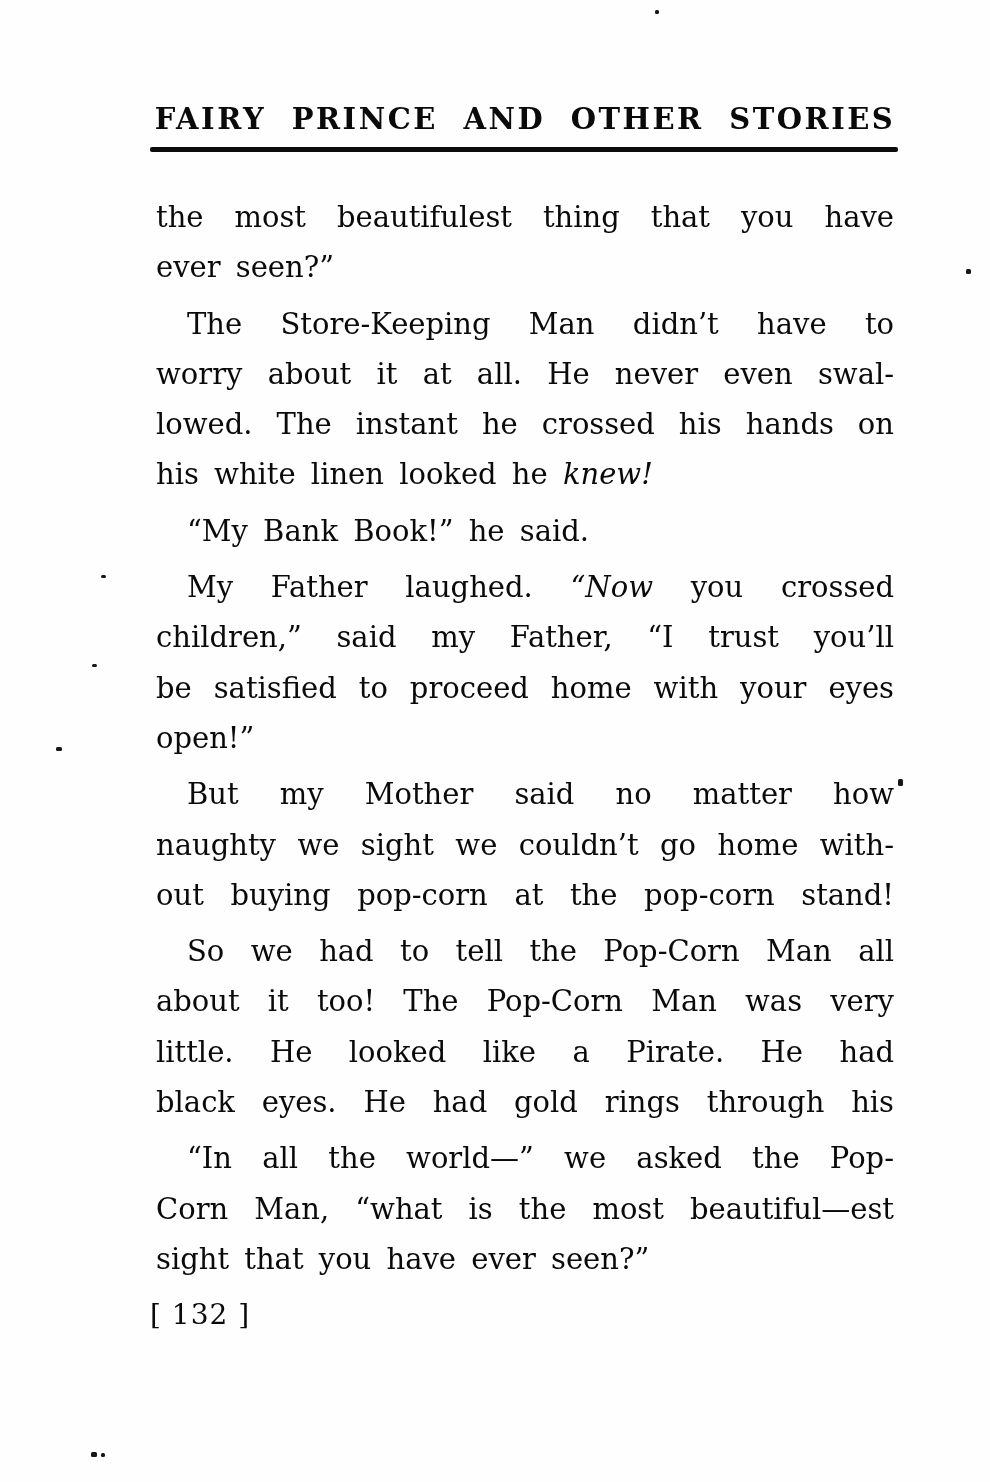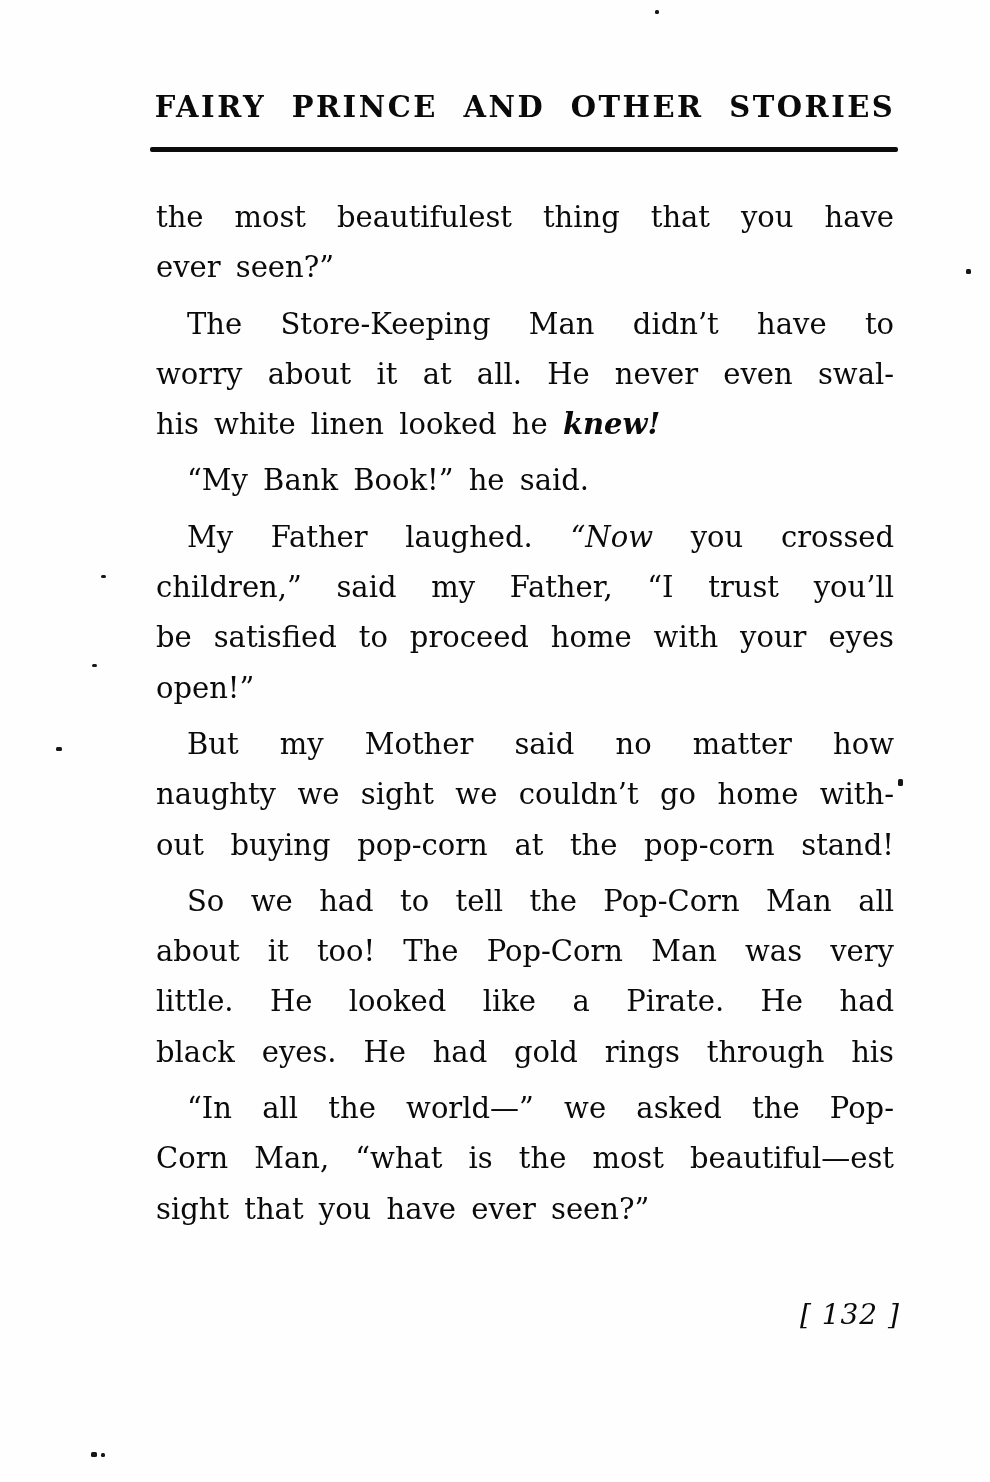--- a/index.html
+++ b/index.html
@@ -11,21 +11,21 @@
     position: relative;
     width: 990px;
     height: 1482px;
     background: #fefefe;
     color: #0a0a0a;
     font-family: "DejaVu Serif", "Liberation Serif", serif;
     overflow: hidden;
   }
   .running-head {
     position: absolute;
-    top: 90px;
+    top: 102px;
     left: 150px;
     width: 750px;
     text-align: center;
     font-size: 29px;
     font-weight: bold;
     letter-spacing: 2.5px;
     word-spacing: 13px;
     white-space: nowrap;
     color: #0a0a0a;
   }
@@ -60,32 +60,31 @@
     word-spacing: 6px;
   }
   .line.indent {
     text-indent: 31px;
   }
   .seg.italic {
     font-style: italic;
   }
   .seg.italic-bold {
     font-style: italic;
-    font-weight: bold;
+    font-weight: normal;
     text-align: center;
   }
   .page-number {
     position: absolute;
     top: 1298px;
     left: 150px;
     width: 750px;
-    text-align: right;
+    text-align: left;
     font-size: 28px;
     letter-spacing: 1px;
-    font-style: italic;
   }
   .speck {
     position: absolute;
     background: #161616;
     border-radius: 1.5px;
   }
 </style>
 </head>
 <body>
 
@@ -93,20 +92,21 @@
   <div class="running-head">FAIRY PRINCE AND OTHER STORIES</div>
   <div class="head-rule"></div>
   <div class="body-text" id="body-text">
       <div class="paragraph">
         <div class="line"><span class="seg">the most beautifulest thing that you have</span></div>
         <div class="line last"><span class="seg">ever seen?”</span></div>
       </div>
       <div class="paragraph">
         <div class="line indent"><span class="seg">The Store-Keeping Man didn’t have to</span></div>
         <div class="line"><span class="seg">worry about it at all. He never even swal-</span></div>
+        <div class="line"><span class="seg">lowed. The instant he crossed his hands on</span></div>
         <div class="line last"><span class="seg">his white linen looked he </span><span class="seg italic-bold">knew!</span></div>
       </div>
       <div class="paragraph">
         <div class="line last indent"><span class="seg">“My Bank Book!” he said.</span></div>
       </div>
       <div class="paragraph">
         <div class="line indent"><span class="seg">My Father laughed. </span><span class="seg italic">“Now</span><span class="seg"> you crossed</span></div>
         <div class="line"><span class="seg">children,” said my Father, “I trust you’ll</span></div>
         <div class="line"><span class="seg">be satisfied to proceed home with your eyes</span></div>
         <div class="line last"><span class="seg">open!”</span></div>

